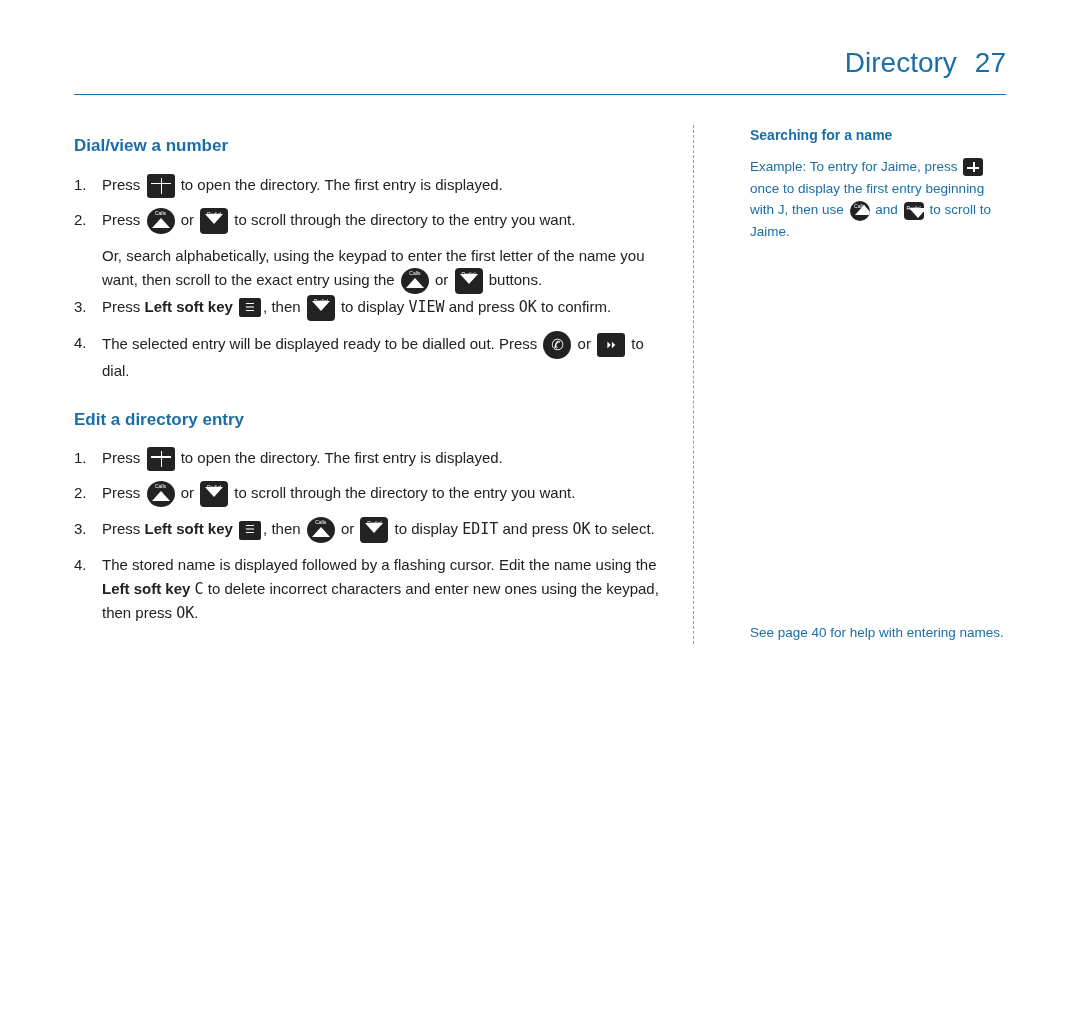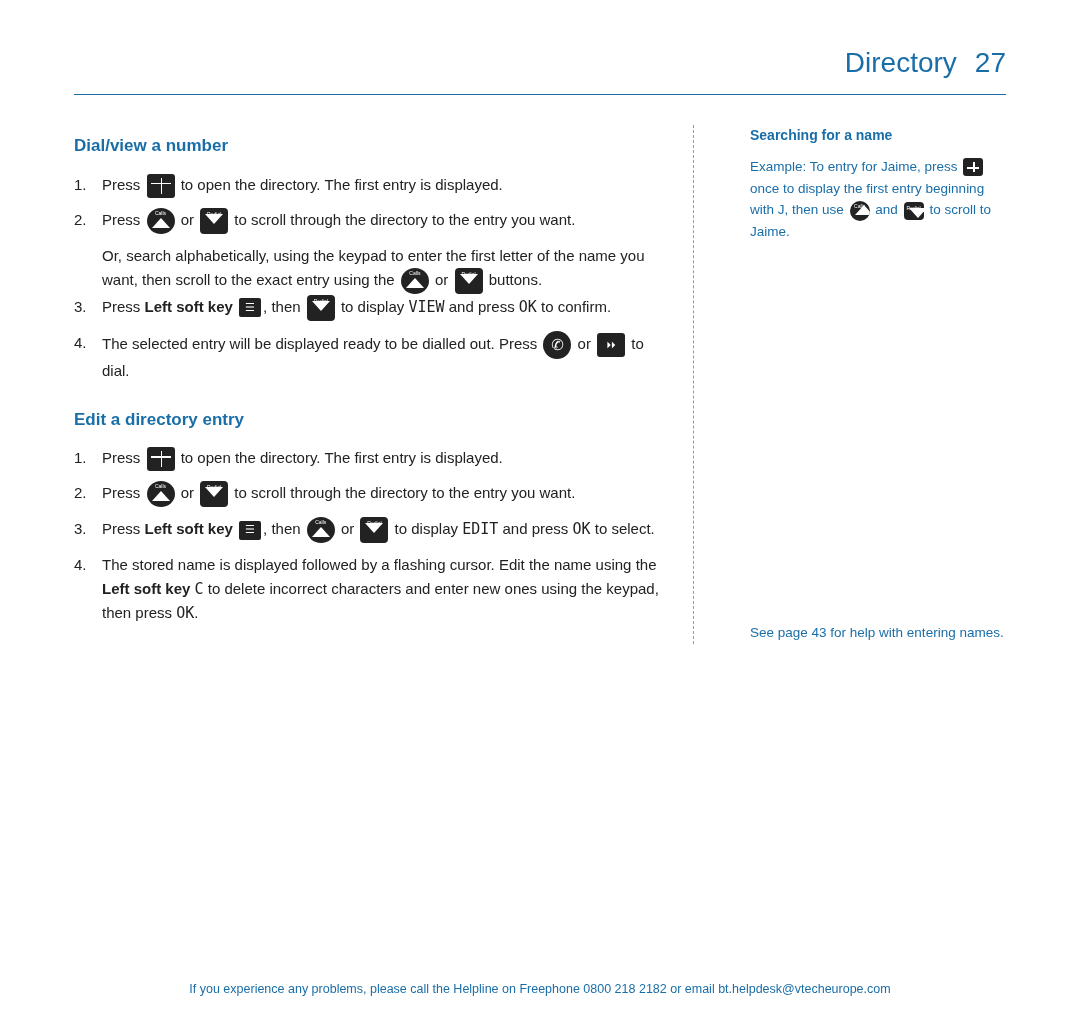--- a/index.html
+++ b/index.html
@@ -398,23 +398,20 @@
           <span class="icon-dir" style="width:20px;height:18px;"></span>
           <span>once to display the first entry beginning with J, then use</span>
           <span class="icon-calls" style="width:20px;height:20px;"><span class="calls-lbl">Calls</span></span>
           <span>and</span>
           <span class="icon-redial" style="width:20px;height:18px;"><span class="redial-lbl">Redial</span></span>
           <span>to scroll to Jaime.</span>
         </div>
       </div>
 
       <div class="side-help">
-        <div class="side-text">See page 43 for help with entering names.</div>
+        <div class="side-text">See page 40 for help with entering names.</div>
       </div>
     </div>
 
   </div>
 
-  <div class="page-footer">
-    <span>If you experience any problems, please call the Helpline on Freephone 0800 218 2182 or email bt.helpdesk@vtecheurope.com</span>
-  </div>
 
 </div>
 
 </body></html>

